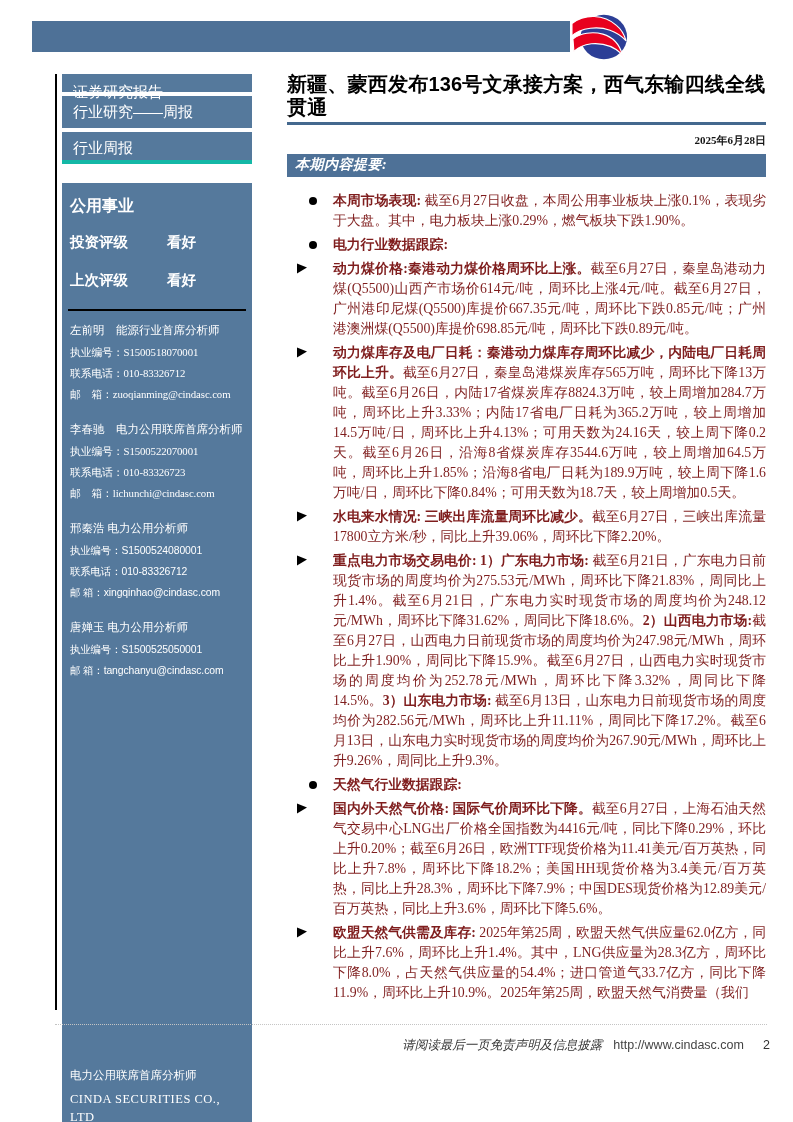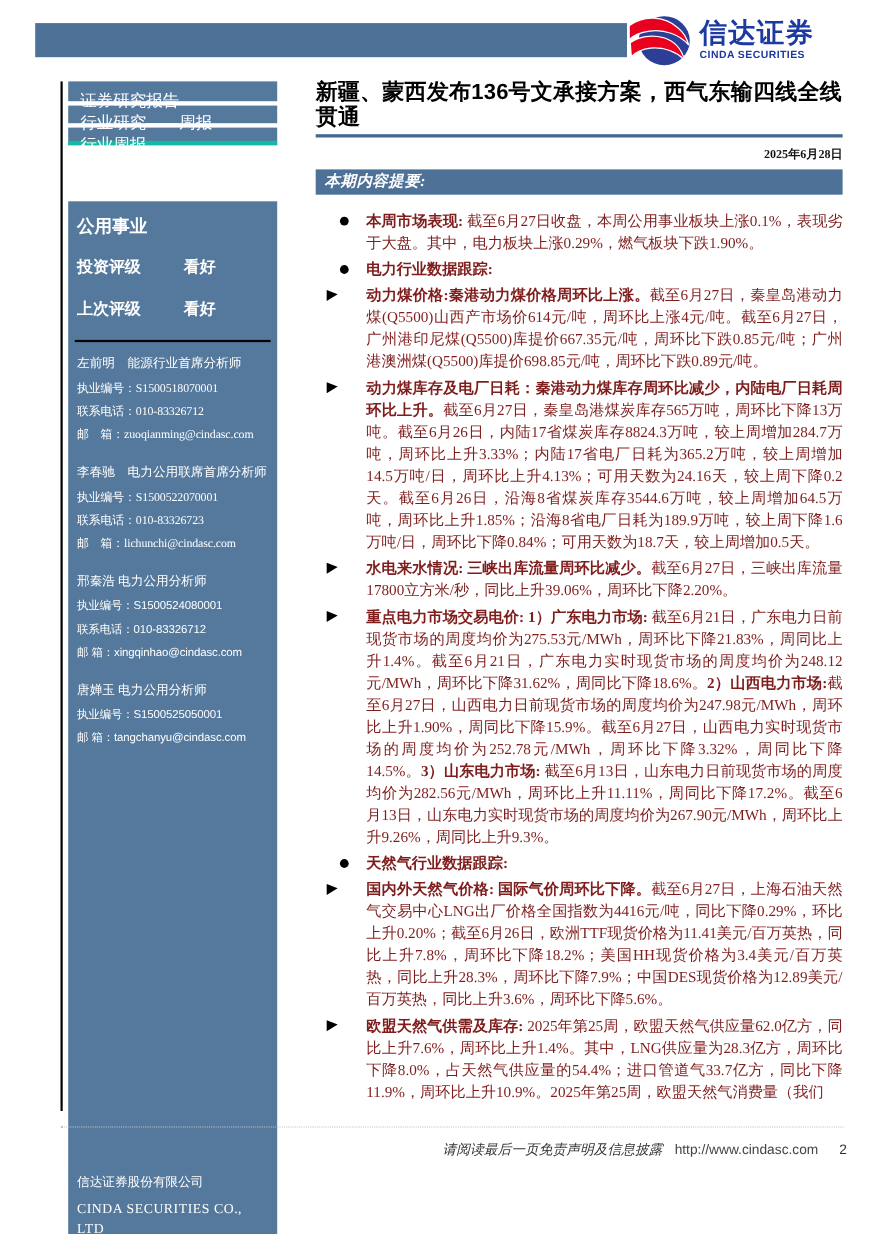--- a/index.html
+++ b/index.html
@@ -21,21 +21,21 @@
   }
   
   .topbar{position:absolute;left:32px;top:21px;width:538px;height:31px;background:var(--steel);}
   .logo{position:absolute;left:571px;top:11px;display:flex;align-items:center;gap:7px;}
   .logo-text{display:flex;flex-direction:column;line-height:1;}
   .logo-cn{font-family:"Liberation Sans","DejaVu Sans",sans-serif;font-weight:bold;font-size:25px;color:var(--logo-blue);letter-spacing:1px;}
   .logo-en{font-family:"Liberation Sans","DejaVu Sans",sans-serif;font-weight:bold;font-size:9.5px;color:var(--logo-blue);letter-spacing:.4px;margin-top:3px;}
   
   .side-rule{position:absolute;left:55px;top:74px;width:2px;height:936px;background:#000;}
   .tags{position:absolute;left:62px;top:74px;width:190px;}
-  .tag-box{height:16px;line-height:32px;margin-bottom:4px;background:var(--panel);color:#fff;
+  .tag-box{height:32px;line-height:32px;margin-bottom:4px;background:var(--panel);color:#fff;
            padding-left:11px;font-size:15px;font-family:"Liberation Sans","DejaVu Sans",sans-serif;}
   .tag-box:first-child{height:18px;line-height:35px;}
   .tag-box:last-child{border-bottom:4px solid #14b8a6;margin-bottom:0;}
   .panel{position:absolute;left:62px;top:183px;width:190px;height:1023px;background:var(--panel);
          color:#fff;padding:13px 6px 0 8px;overflow:hidden;}
   .industry{font-size:16px;font-weight:bold;margin-bottom:16px;font-family:"Liberation Sans","DejaVu Sans",sans-serif;}
   .rating-row{display:flex;font-size:14.5px;font-weight:bold;margin-bottom:19px;font-family:"Liberation Sans","DejaVu Sans",sans-serif;}
   .rating-row .rl{width:97px;flex:none;}
   .sep{height:2px;background:#000;margin:2px 0 12px -2px;}
   .analyst{margin-bottom:20px;}
@@ -73,24 +73,20 @@
 <body>
 
 <div class="topbar"></div>
 
 <div class="logo">
   <svg width="58" height="52" viewBox="0 0 60 52">
     <ellipse cx="34" cy="26" rx="24" ry="23" fill="#2c3e96"></ellipse>
     <path d="M1 12 C 14 2, 34 2, 47 14 C 52 18, 55 23, 57 30 C 48 20, 34 15, 20 17 C 12 18, 5 21, 1 25 Z" fill="#e8001e" stroke="#ffffff" stroke-width="1.2"></path>
     <path d="M2 28 C 10 22, 22 20, 33 23 C 43 26, 50 33, 53 44 C 45 36, 33 32, 21 33 C 13 34, 7 37, 3 41 Z" fill="#e8001e" stroke="#ffffff" stroke-width="1.2"></path>
   </svg>
-  <div class="logo-text">
-    <span class="logo-cn">信达证券</span>
-    <span class="logo-en">CINDA SECURITIES</span>
-  </div>
 </div>
 
 <div class="side-rule"></div>
 <div class="tags">
     <div class="tag-box">证券研究报告</div>
     <div class="tag-box">行业研究——周报</div>
     <div class="tag-box">行业周报</div>
   </div>
 
 <div class="panel">
@@ -125,21 +121,21 @@
         <div class="a-line">联系电话：010-83326712</div>
         <div class="a-line">邮 箱：xingqinhao@cindasc.com</div>
       </div>
       <div class="analyst mono">
         <div class="a-name">唐婵玉 电力公用分析师</div>
         <div class="a-line">执业编号：S1500525050001</div>
         <div class="a-line">邮 箱：tangchanyu@cindasc.com</div>
       </div>
     </div>
   <div class="company">
-      <div class="c-line c0">信达证券股份有限公司</div>
+      <div class="c-line c0">电力公用联席首席分析师</div>
       <div class="c-line c1">CINDA SECURITIES CO., LTD</div>
       <div class="c-line c2">北京市西城区宣武门西大街甲127号金隅大厦B座</div>
       <div class="c-line c3">邮编： 100031</div>
     </div>
 </div>
 
 <div class="main">
   <div class="title">新疆、蒙西发布136号文承接方案，西气东输四线全线贯通</div>
   <div class="title-rule"></div>
   <div class="date">2025年6月28日</div>

